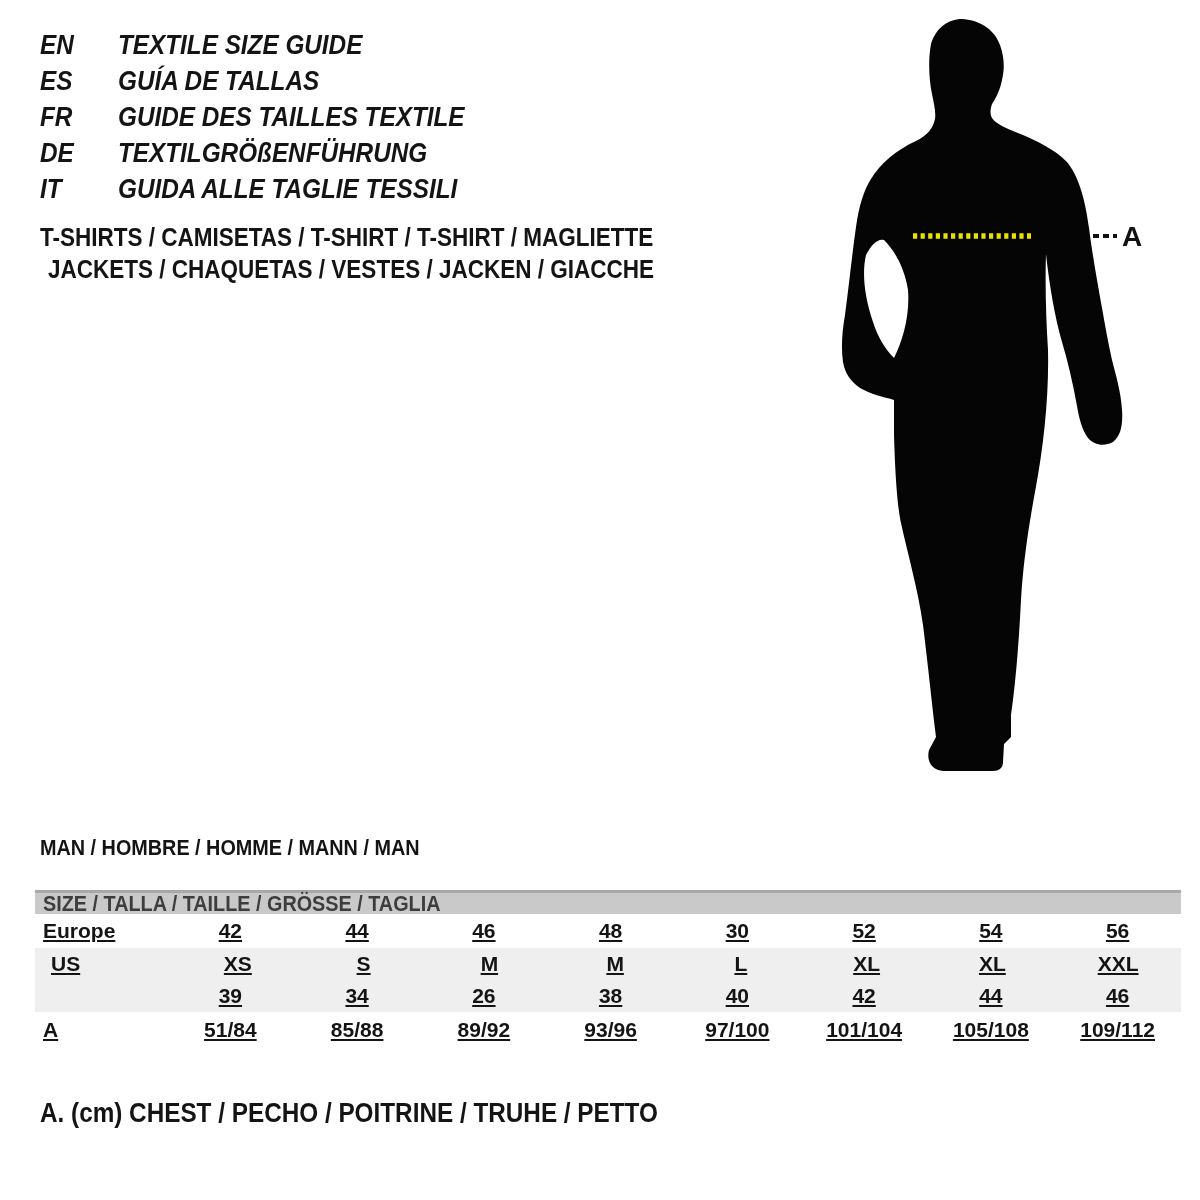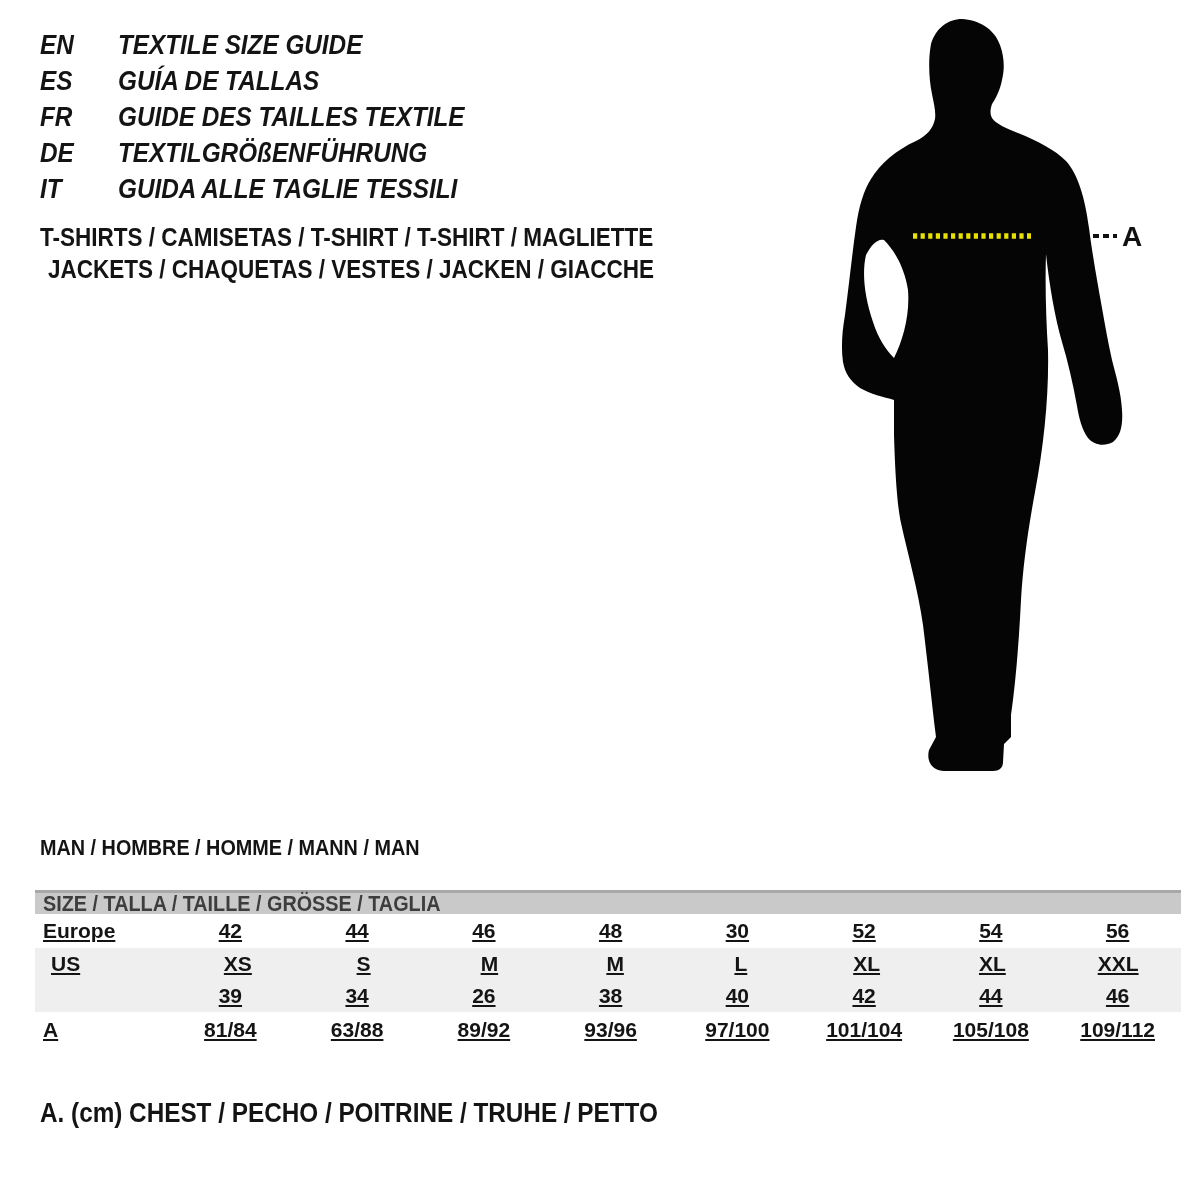--- a/index.html
+++ b/index.html
@@ -171,22 +171,22 @@
     <div class="t-cell">26</div>
     <div class="t-cell">38</div>
     <div class="t-cell">40</div>
     <div class="t-cell">42</div>
     <div class="t-cell">44</div>
     <div class="t-cell">46</div>
   </div>
 
   <div class="t-row row-a">
     <div class="t-label">A</div>
-    <div class="t-cell">81/84</div>
-    <div class="t-cell">63/88</div>
+    <div class="t-cell">51/84</div>
+    <div class="t-cell">85/88</div>
     <div class="t-cell">89/92</div>
     <div class="t-cell">93/96</div>
     <div class="t-cell">97/100</div>
     <div class="t-cell">101/104</div>
     <div class="t-cell">105/108</div>
     <div class="t-cell">109/112</div>
   </div>
 </div>
 
 <div class="footnote">

